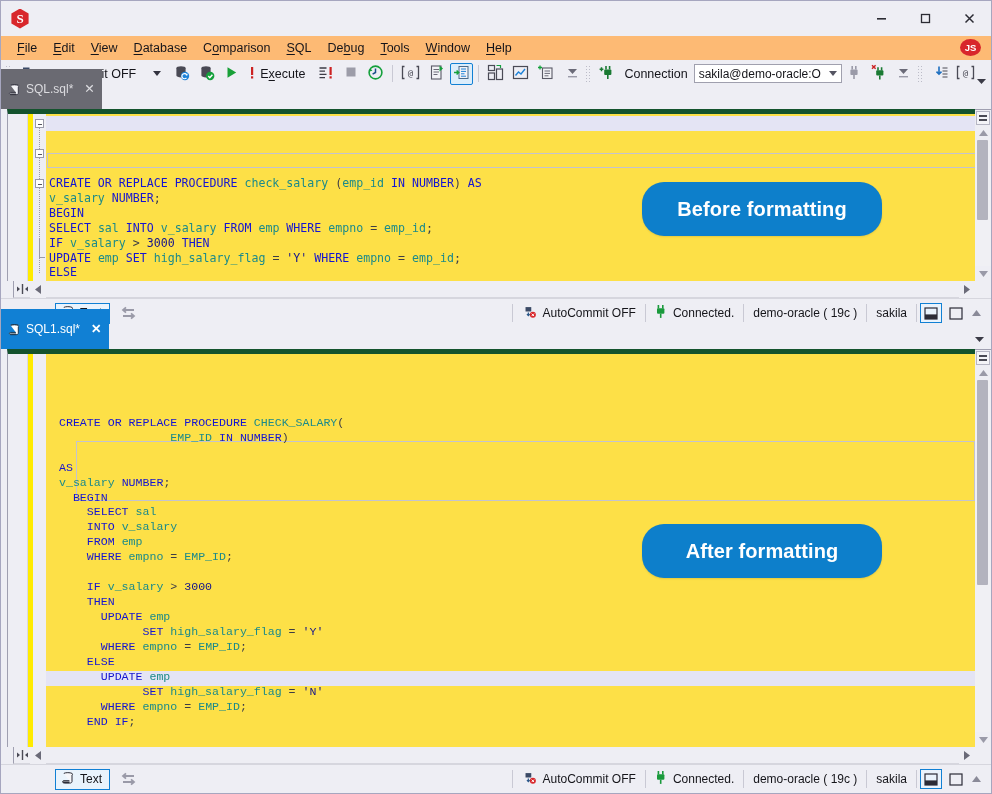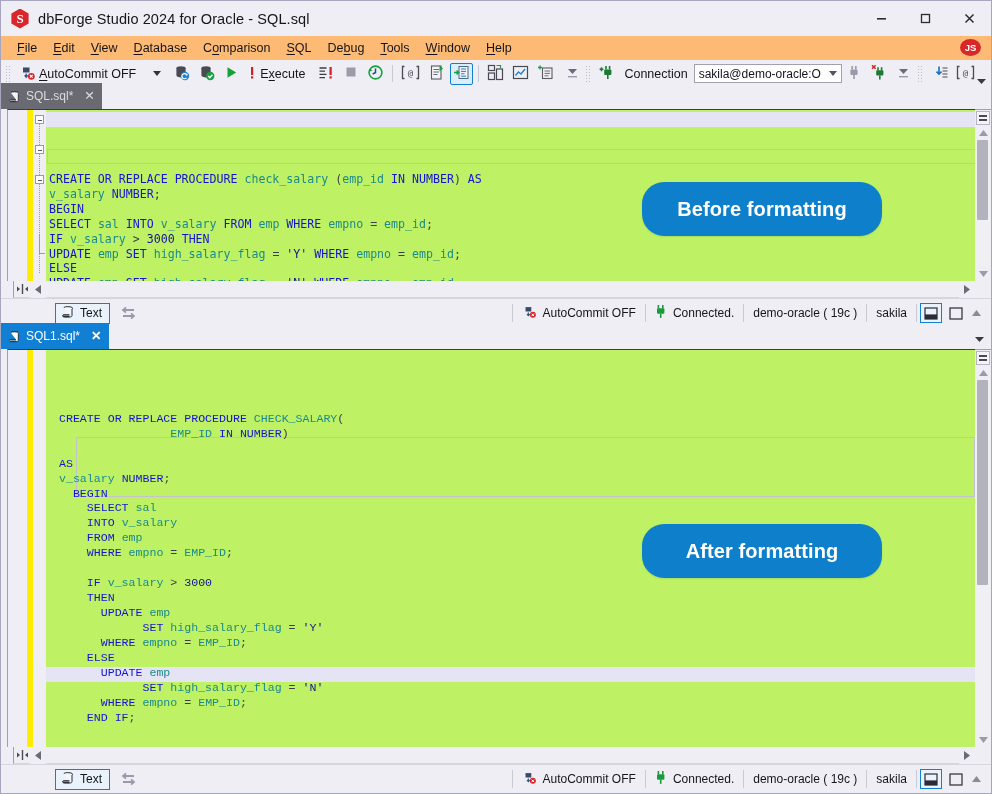--- a/index.html
+++ b/index.html
@@ -162,21 +162,21 @@
   .pane.bottom { flex: 1 1 auto; }
 
   
   .tabstrip {
     height: 22px; flex: 0 0 22px;
     display: flex; align-items: flex-end;
     background: #eeeef4;
     position: relative;
   }
   .tab {
-    height: 26px; box-sizing: border-box;
+    height: 40px; box-sizing: border-box;
     display: flex; align-items: center;
     padding: 0 7px 0 7px;
     font-size: 12px;
     white-space: nowrap;
     gap: 5px;
   }
   .tab.inactive { background: #6a6a72; color: #dcdce0; }
   .tab.active { background: #1180d4; color: #ffffff; }
   .tab .doc-icon { display: flex; align-items: center; }
   .tab .tab-close {
@@ -192,22 +192,22 @@
   .editor-wrap {
     flex: 1 1 auto; min-height: 0;
     display: flex; flex-direction: column;
     background: #eeeef4;
     padding-left: 6px;
     box-sizing: border-box;
   }
   .editor-row { flex: 1 1 auto; display: flex; min-height: 0; }
   .editor {
     flex: 1 1 auto; min-width: 0;
-    background: #bef264;
-    border-top: 1px solid #14532d;
+    background: #fde047;
+    border-top: 5px solid #14532d;
     border-left: 1px solid #9f9fb0;
     display: flex; position: relative; overflow: hidden;
     box-sizing: border-box;
   }
   .gutter-indent {
     width: 20px; flex: 0 0 20px;
     background: #eeeef4;
     border-right: 1px solid #d9d9e2;
     box-sizing: border-box;
   }
@@ -424,21 +424,20 @@
 <body>
 
 <div class="window">
 
   <div class="titlebar">
     <div class="app-logo">
       <div class="hex">
           <span class="s">S</span>
         </div>
     </div>
-    <div class="title-text">dbForge Studio 2024 for Oracle - SQL.sql</div>
     <div class="win-buttons">
       <div class="win-btn">
         <svg width="11" height="11" viewBox="0 0 11 11">
             <rect x="1" y="5" width="9" height="1.6" fill="currentColor"></rect>
           </svg>
       </div>
       <div class="win-btn">
         <svg width="11" height="11" viewBox="0 0 11 11">
             <rect x="1.5" y="1.5" width="8" height="8" fill="none" stroke="currentColor" stroke-width="1.3"></rect>
           </svg>

